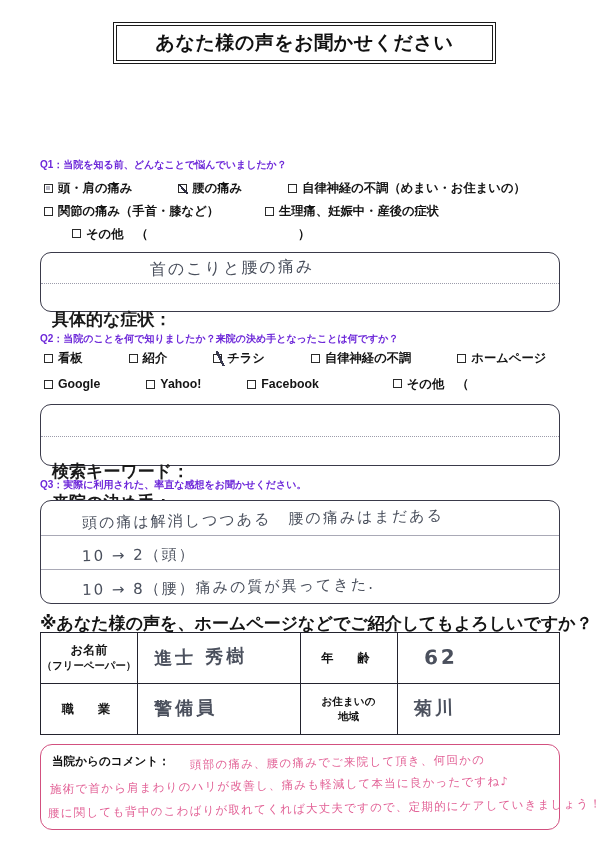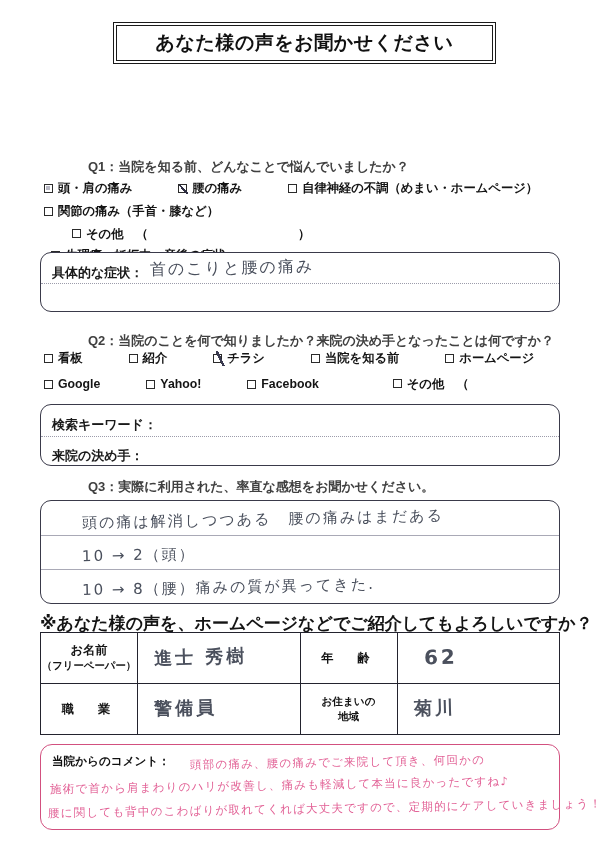--- a/index.html
+++ b/index.html
@@ -60,25 +60,24 @@
     font-size: 12.4px;
     font-weight: 700;
     line-height: 17.5px;
     color: #141414;
   }
   .intro div { white-space: nowrap; }
 
   
   .q-head {
     position: absolute;
-    font-size: 13px;
-    font-weight: 700;
-    color: #404040;
-    white-space: nowrap;
-    margin-left: 48px;
+    font-size: 10px;
+    font-weight: 700;
+    color: #6d28d9;
+    white-space: nowrap;
   }
   #q1-head { left: 40px; top: 158px; }
   #q2-head { left: 40px; top: 332px; }
   #q3-head { left: 40px; top: 478px; }
 
   
   .opt-row {
     position: absolute;
     display: flex;
     align-items: center;
@@ -133,21 +132,21 @@
     left: -1px;
     top: -4px;
     width: 14px;
     height: 15px;
     background:
       linear-gradient(64deg, transparent 45%, #3a3a50 45%, #3a3a50 57%, transparent 57%);
   }
   .opt-label { line-height: 1; }
 
   #q1-opts-1 { left: 44px; top: 182px; }
-  #q1-opts-2 { left: 44px; top: 205px; flex-direction: column; }
+  #q1-opts-2 { left: 44px; top: 205px; }
   #q1-opts-3 { left: 44px; top: 228px; }
   #q2-opts-1 { left: 44px; top: 352px; }
   #q2-opts-2 { left: 44px; top: 378px; }
 
   .other-paren {
     display: inline-flex;
     align-items: baseline;
     margin-left: 28px;
   }
   .paren-gap-q1 { display: inline-block; width: 150px; }
@@ -170,24 +169,25 @@
     left: 0;
     right: 0;
     border-top: 1px solid #a9a9b6;
   }
   .inner-rule.dotted {
     border-top: 1px dotted #9c9cab;
   }
 
   .field-label {
     position: absolute;
-    font-size: 13px;
+    font-size: 17px;
     font-weight: 700;
     color: #1a1a1a;
     white-space: nowrap;
+    margin-top: 44px;
   }
 
   
   .hand {
     position: absolute;
     font-family: "DejaVu Sans", sans-serif;
     color: #3c4250;
     white-space: nowrap;
     transform: rotate(-1.2deg);
     opacity: .93;
@@ -297,21 +297,21 @@
     <span class="opt">
       <span class="box tiny-mark"></span>
       <span class="opt-label">頭・肩の痛み</span>
     </span>
     <span class="opt">
       <span class="box checked"></span>
       <span class="opt-label">腰の痛み</span>
     </span>
     <span class="opt">
       <span class="box"></span>
-      <span class="opt-label">自律神経の不調（めまい・ホームページ）</span>
+      <span class="opt-label">自律神経の不調（めまい・お住まいの）</span>
     </span>
   </div>
 
   <div class="opt-row" id="q1-opts-2">
     <span class="opt">
       <span class="box"></span>
       <span class="opt-label">関節の痛み（手首・膝など）</span>
     </span>
     <span class="opt">
       <span class="box"></span>
@@ -344,21 +344,21 @@
     <span class="opt">
       <span class="box"></span>
       <span class="opt-label">紹介</span>
     </span>
     <span class="opt">
       <span class="box hand-check"></span>
       <span class="opt-label">チラシ</span>
     </span>
     <span class="opt">
       <span class="box"></span>
-      <span class="opt-label">当院を知る前</span>
+      <span class="opt-label">自律神経の不調</span>
     </span>
     <span class="opt">
       <span class="box"></span>
       <span class="opt-label">ホームページ</span>
     </span>
   </div>
 
   <div class="opt-row" id="q2-opts-2">
     <span class="opt">
       <span class="box"></span>

